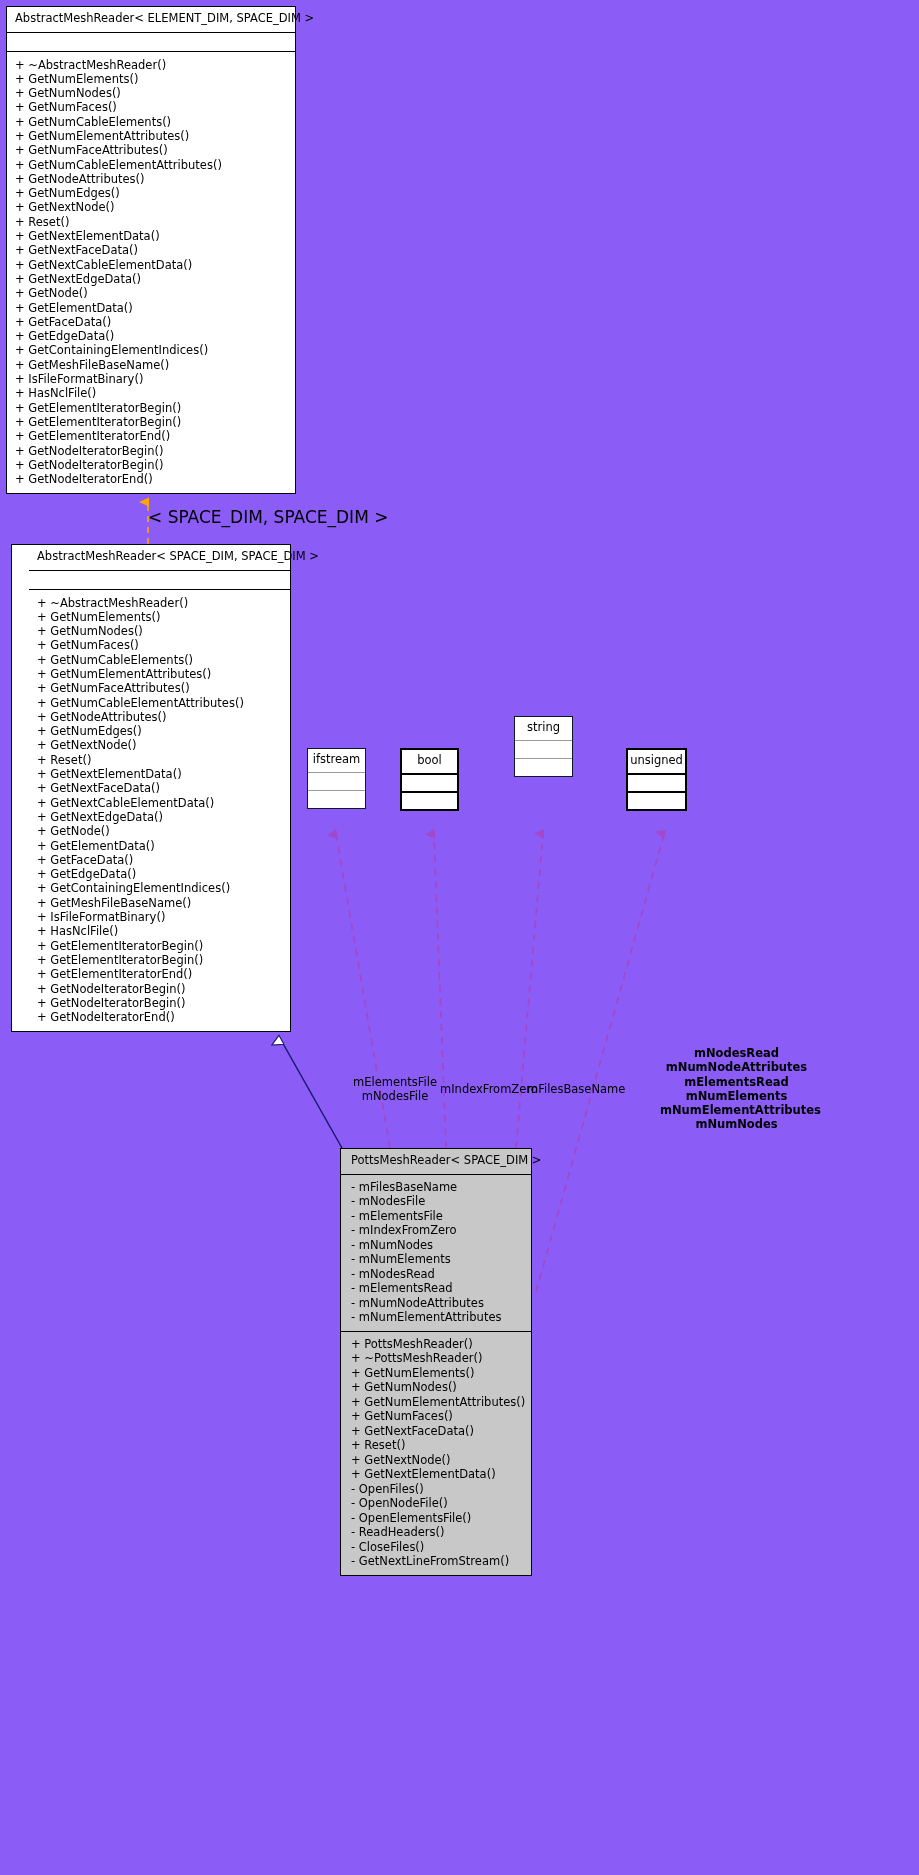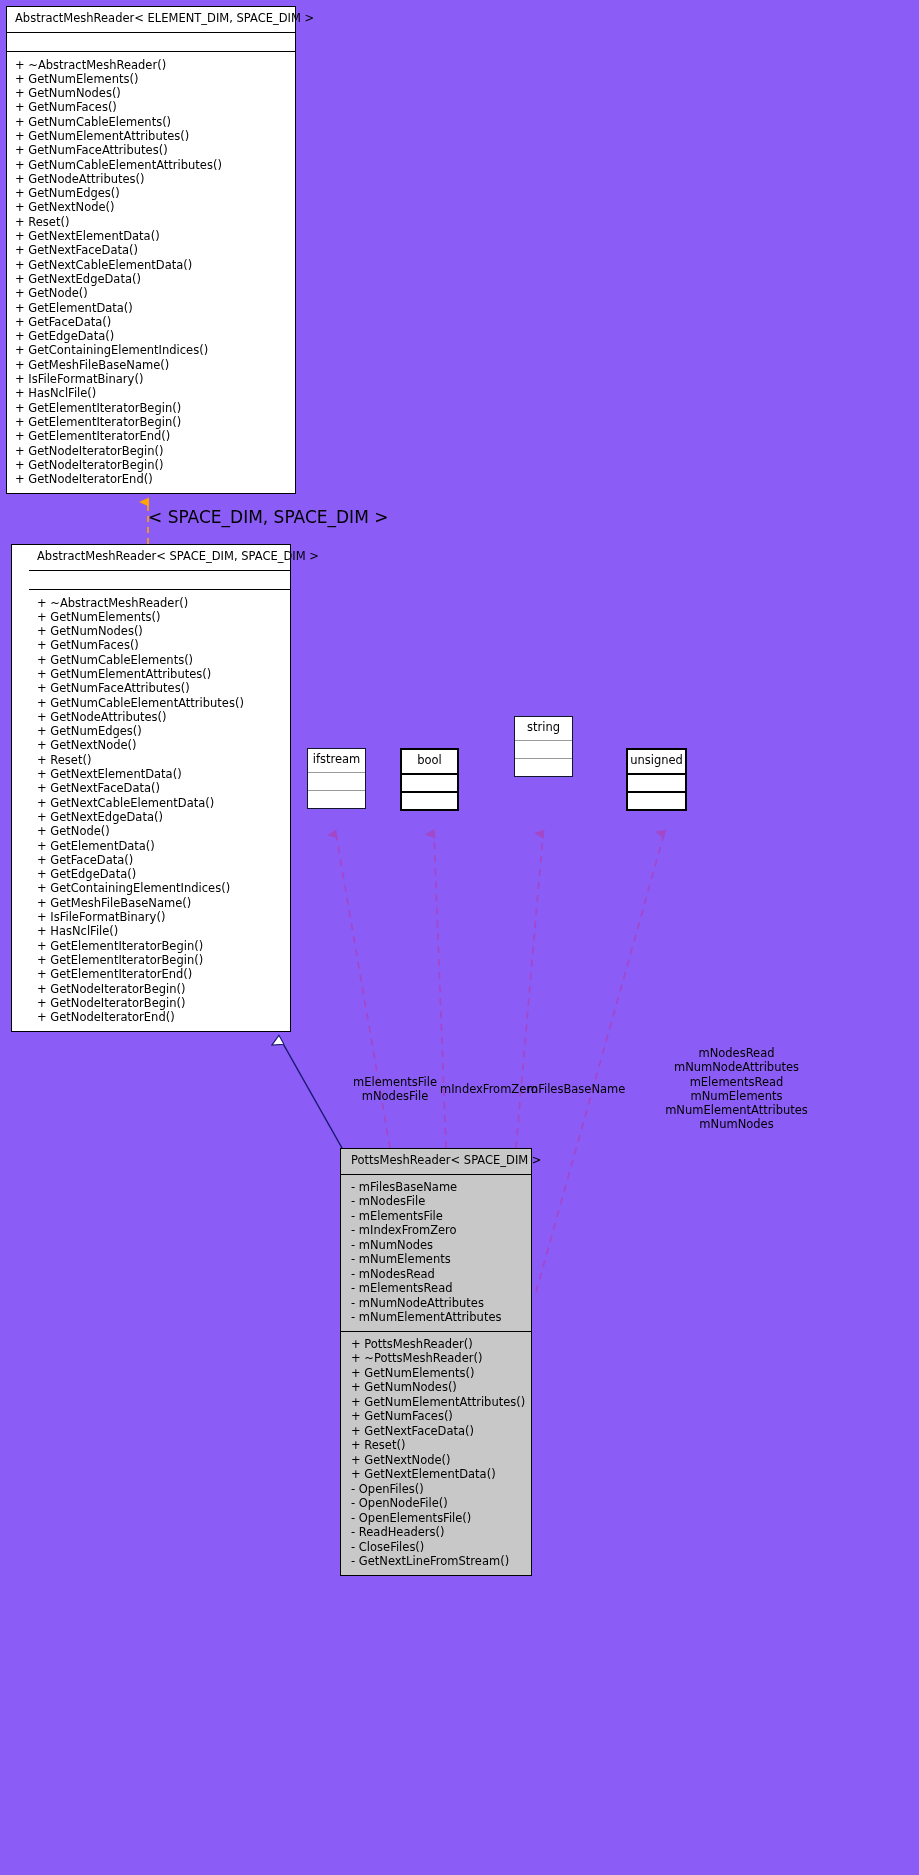--- a/index.html
+++ b/index.html
@@ -235,21 +235,21 @@
 
   <div class="edgelabel center" style="left:352px; top:1075px; width:86px;">
     <div>mElementsFile</div>
     <div>mNodesFile</div>
   </div>
 
   <div class="edgelabel" style="left:440px; top:1082px;">mIndexFromZero</div>
 
   <div class="edgelabel" style="left:527px; top:1082px;">mFilesBaseName</div>
 
-  <div class="edgelabel center" style="left:660px; top:1046px; width:153px;">
+  <div class="edgelabel center" style="left:660px; top:1046px; width:153px;font-weight:bold;">
     <div>mNodesRead</div>
     <div>mNumNodeAttributes</div>
     <div>mElementsRead</div>
     <div>mNumElements</div>
     <div>mNumElementAttributes</div>
     <div>mNumNodes</div>
   </div>
 
   <div class="umlbox filled" style="left:340px; top:1148px; width:192px;">
     <div class="title">PottsMeshReader&lt; SPACE_DIM &gt;</div>

